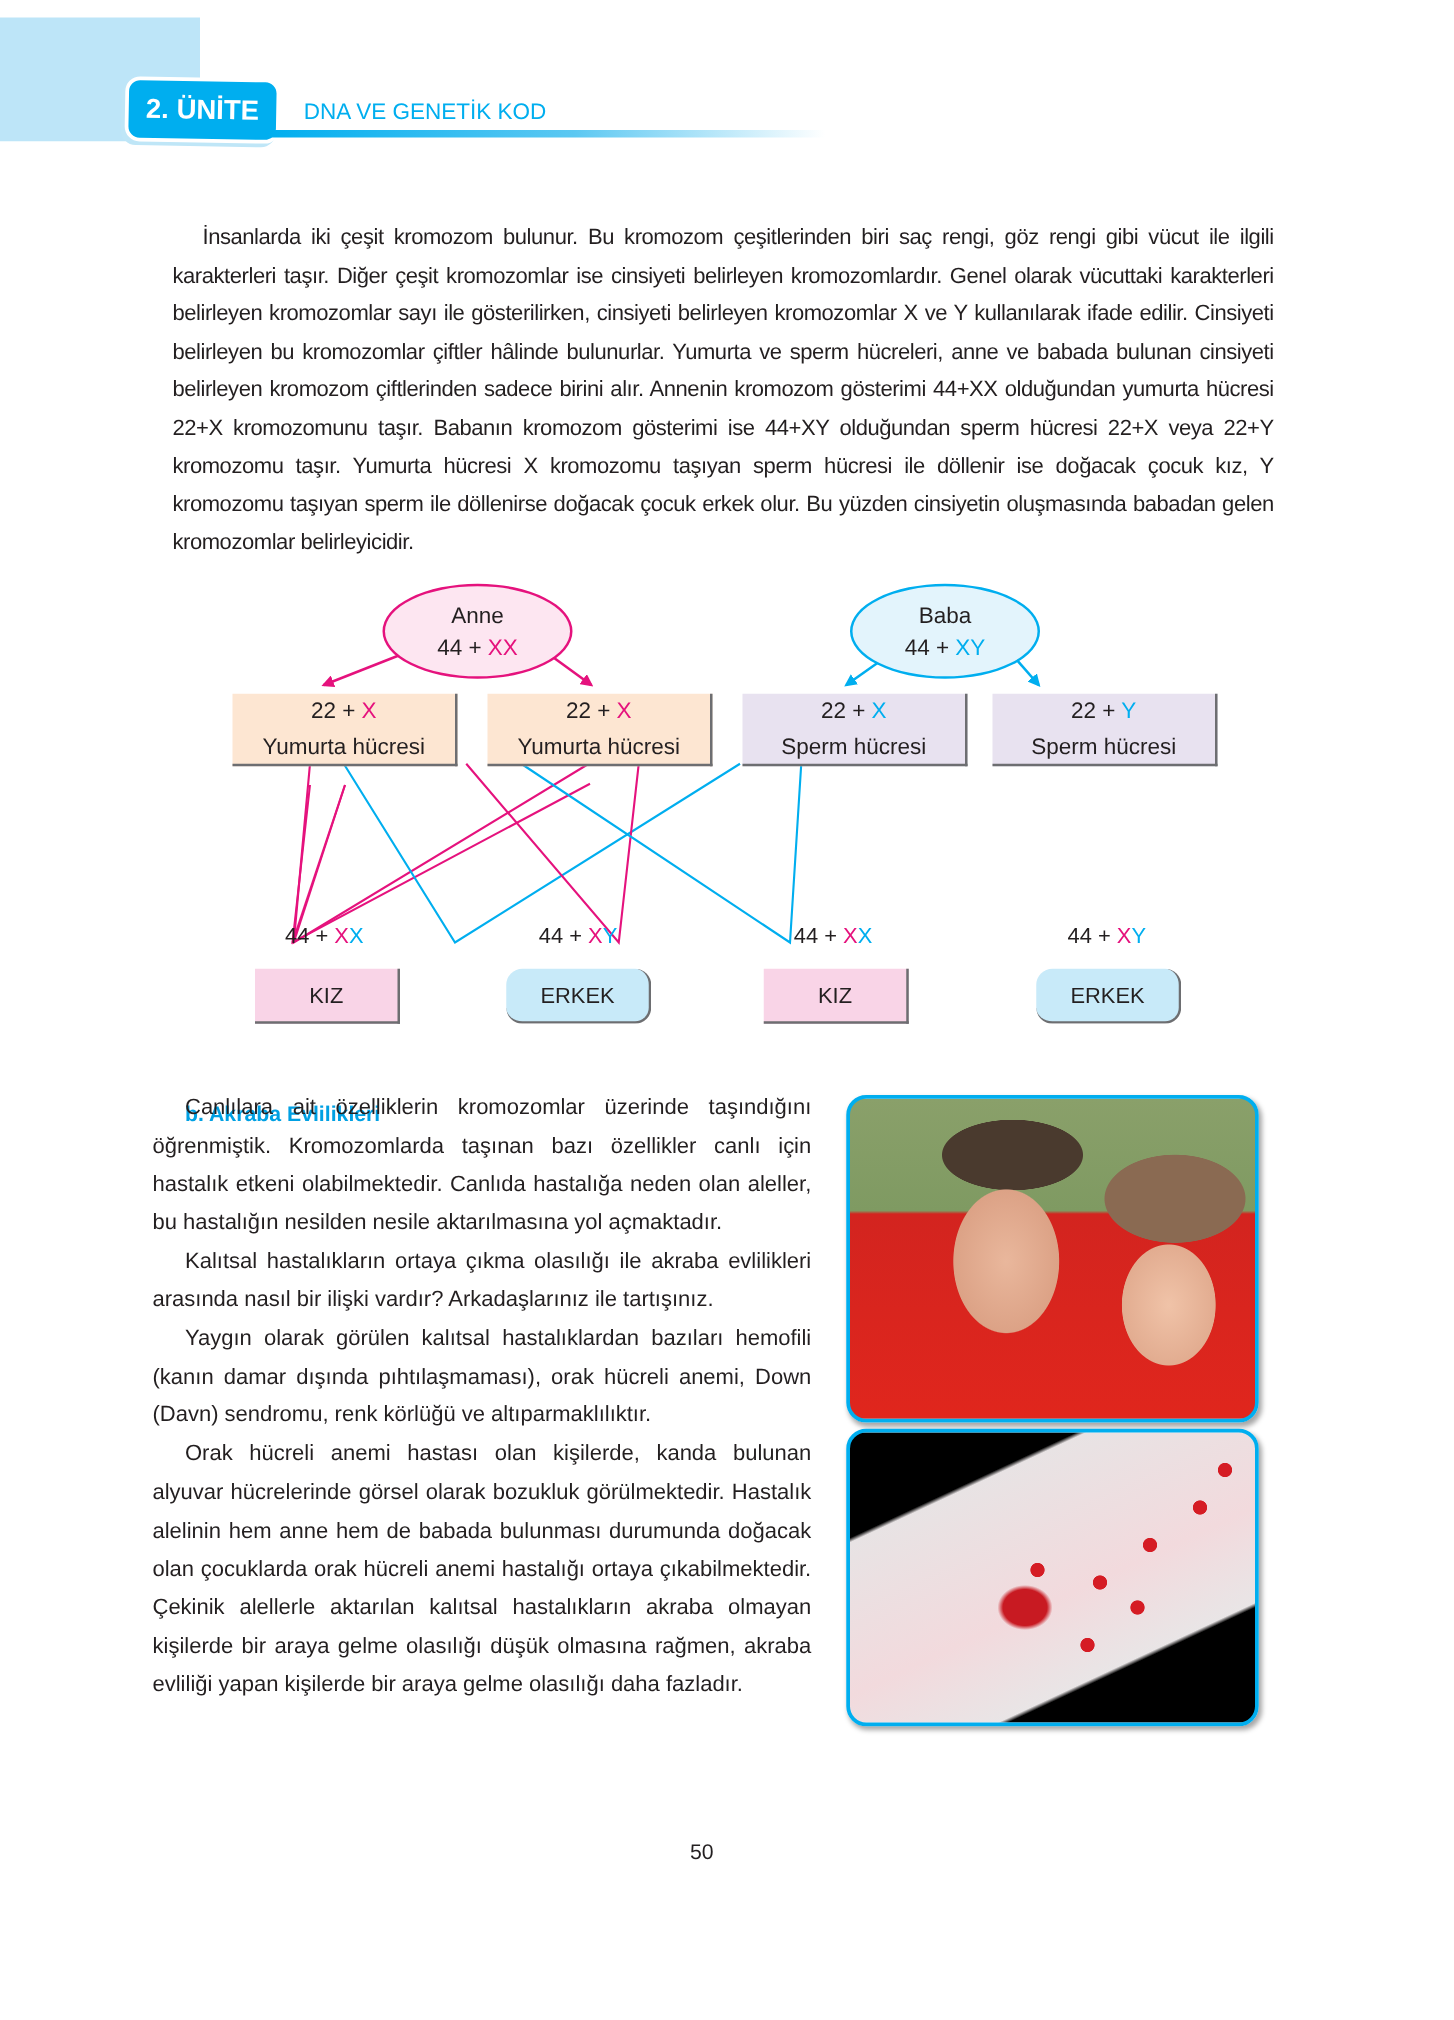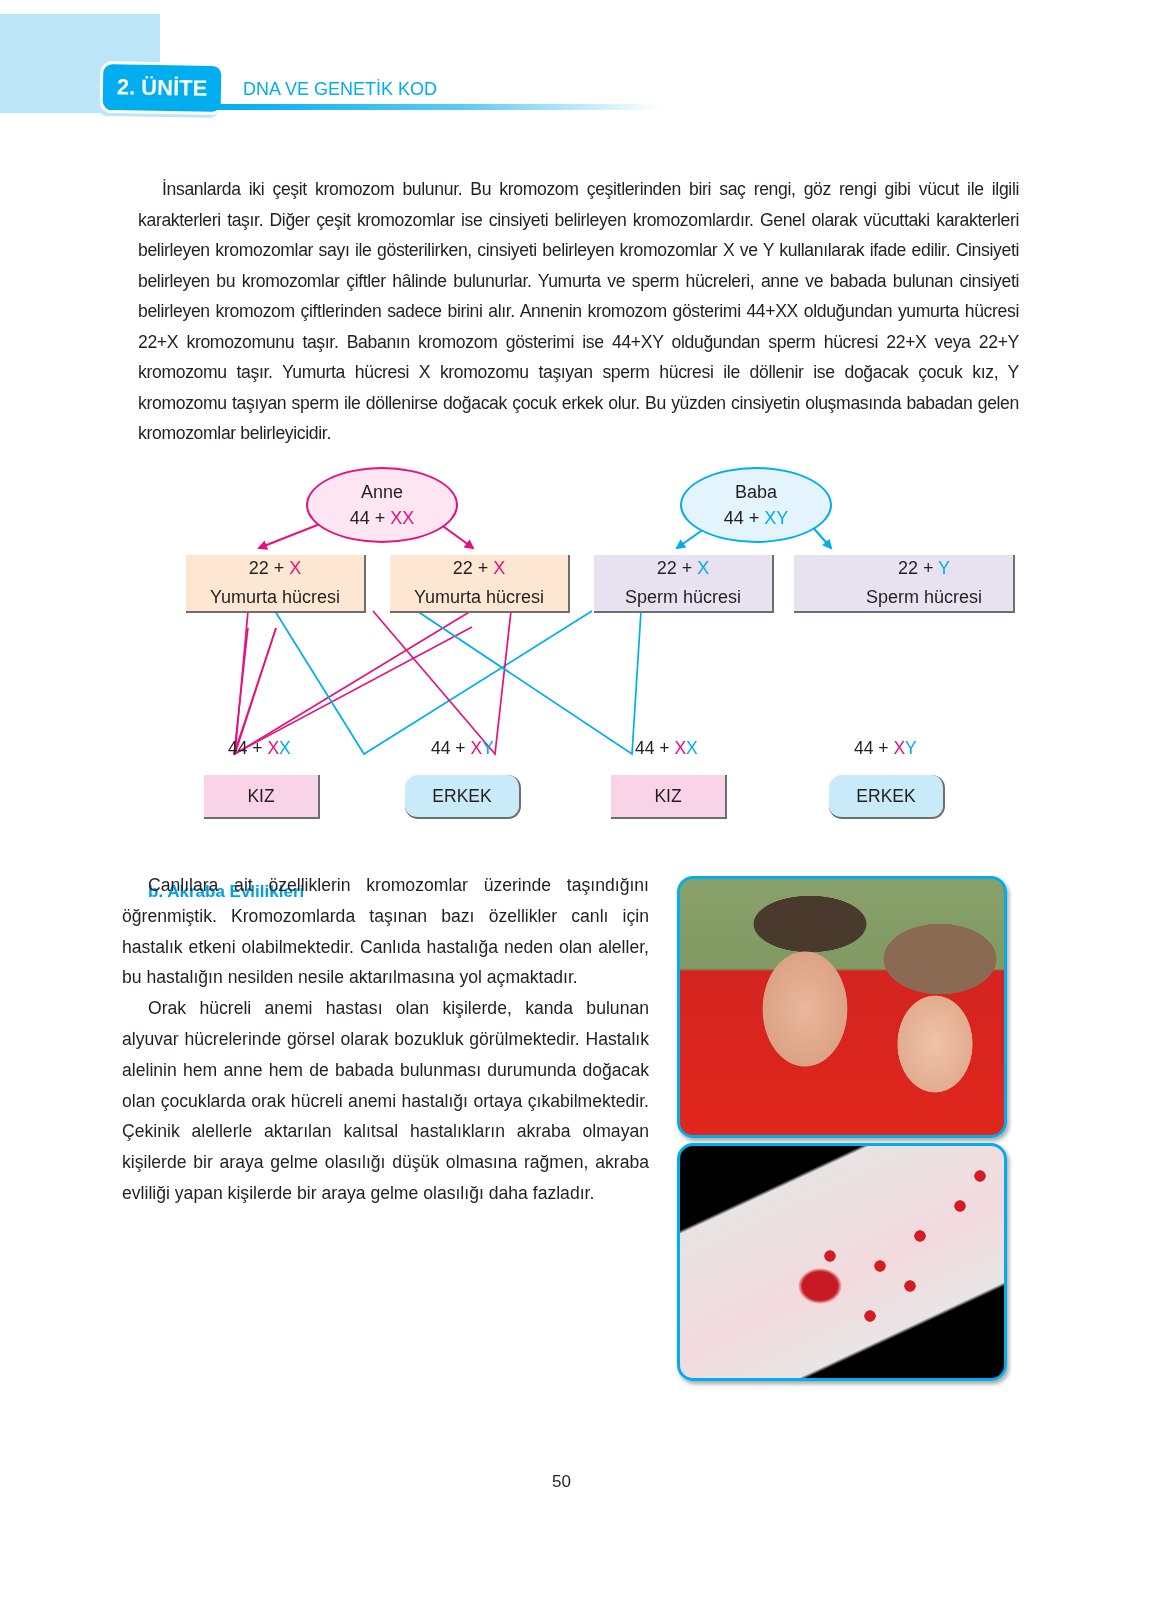--- a/index.html
+++ b/index.html
@@ -140,38 +140,40 @@
     <span>Yumurta hücresi</span>
   </div>
   <div class="gamete egg" style="left:390px;">
     <span><span>22 + </span><span class="pink">X</span></span>
     <span>Yumurta hücresi</span>
   </div>
   <div class="gamete sperm" style="left:594px;">
     <span><span>22 + </span><span class="blue">X</span></span>
     <span>Sperm hücresi</span>
   </div>
-  <div class="gamete sperm" style="left:794px;padding-left:41px;">
+  <div class="gamete sperm" style="left:794px;">
     <span><span>22 + </span><span class="blue">Y</span></span>
     <span>Sperm hücresi</span>
   </div>
 
   <div class="zygote-label" style="left:228px;"><span>44 + </span><span class="pink">X</span><span class="blue">X</span></div>
   <div class="zygote-label" style="left:431px;"><span>44 + </span><span class="pink">X</span><span class="blue">Y</span></div>
   <div class="zygote-label" style="left:635px;"><span>44 + </span><span class="pink">X</span><span class="blue">X</span></div>
   <div class="zygote-label" style="left:854px;"><span>44 + </span><span class="pink">X</span><span class="blue">Y</span></div>
 
   <div class="sex-box girl" style="left:204px;">KIZ</div>
   <div class="sex-box boy" style="left:405px;">ERKEK</div>
   <div class="sex-box girl" style="left:611px;">KIZ</div>
   <div class="sex-box boy" style="left:829px;">ERKEK</div>
 </div>
 
 <div class="section-heading">b. Akraba Evlilikleri</div>
 <div class="body-text">
   <p>Canlılara ait özelliklerin kromozomlar üzerinde taşındığını öğrenmiştik. Kromozomlarda taşınan bazı özellikler canlı için hastalık etkeni olabilmektedir. Canlıda hastalığa neden olan aleller, bu hastalığın nesilden nesile aktarılmasına yol açmaktadır.</p>
+  <p>Kalıtsal hastalıkların ortaya çıkma olasılığı ile akraba evlilikleri arasında nasıl bir ilişki vardır? Arkadaşlarınız ile tartışınız.</p>
+  <p>Yaygın olarak görülen kalıtsal hastalıklardan bazıları hemofili (kanın damar dışında pıhtılaşmaması), orak hücreli anemi, Down (Davn) sendromu, renk körlüğü ve altıparmaklılıktır.</p>
   <p>Orak hücreli anemi hastası olan kişilerde, kanda bulunan alyuvar hücrelerinde görsel olarak bozukluk görülmektedir. Hastalık alelinin hem anne hem de babada bulunması durumunda doğacak olan çocuklarda orak hücreli anemi hastalığı ortaya çıkabilmektedir. Çekinik alellerle aktarılan kalıtsal hastalıkların akraba olmayan kişilerde bir araya gelme olasılığı düşük olmasına rağmen, akraba evliliği yapan kişilerde bir araya gelme olasılığı daha fazladır.</p>
 </div>
 
 <div class="photo photo-couple"></div>
 <div class="photo photo-blood"></div>
 
 <div class="page-number">50</div>
 
 </body></html>

